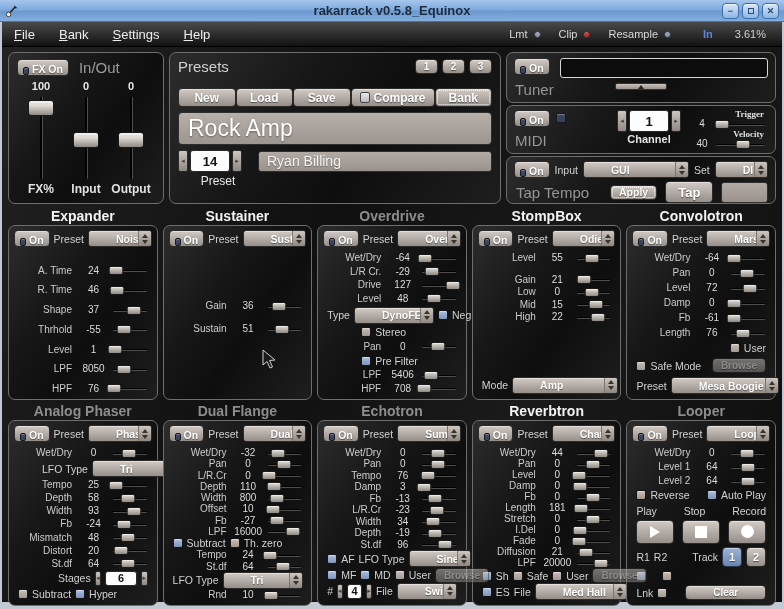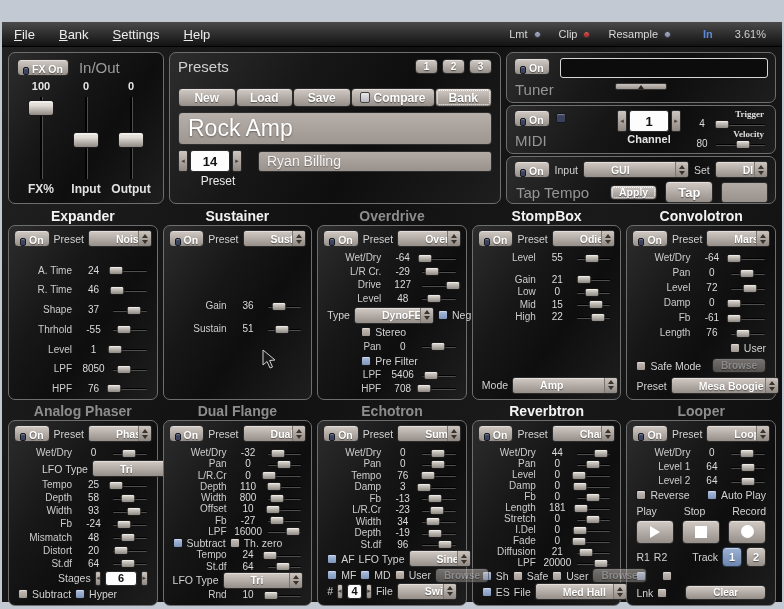--- a/index.html
+++ b/index.html
@@ -144,20 +144,35 @@
   .tapbtn{height:22px;font-size:13px;padding:0 12px;}
   .tap-display{flex:1;height:21px;border-radius:3px;background:linear-gradient(#b2aaa4,#99918b);border:1px solid #2e2e2e;}
   
   .cursor{position:absolute;left:262px;top:349px;z-index:5;pointer-events:none;}
 </style>
 </head>
 <body>
 
 <div class="win">
 
+  <div class="titlebar">
+    <svg class="appicon" viewBox="0 0 14 14">
+      <path d="M3.5 10.5 L10 3" stroke="#222" stroke-width="1.4" fill="none"></path>
+      <circle cx="3.6" cy="10.4" r="2.3" fill="#eee" stroke="#222" stroke-width="0.8"></circle>
+      <path d="M9.4 2.2 l2 2" stroke="#222" stroke-width="1.6"></path>
+    </svg>
+    <span class="title-text">rakarrack   v0.5.8_Equinox</span>
+    <span class="winbtns">
+      <button class="wbtn">−</button>
+      <button class="wbtn">
+          <span class="sq"></span>
+        </button>
+      <button class="wbtn">✕</button>
+    </span>
+  </div>
 
   <div class="menubar">
     <span class="menu-item"><u>F</u>ile</span>
     <span class="menu-item"><u>B</u>ank</span>
     <span class="menu-item"><u>S</u>ettings</span>
     <span class="menu-item"><u>H</u>elp</span>
     <span class="status">
       <span>Lmt</span>
       <span class="sled" style="background:#8f97b3"></span>
       <span>Clip</span>
@@ -279,21 +294,21 @@
                 <span class="pv">4</span>
                 <div class="mini-sld">
                     <div class="sld-track"></div>
                     <div class="sld-knob mini-knob" style="left: 14%;"></div>
                   </div>
               </div>
             </div>
             <div class="mgrp">
               <span class="mgrp-label">Velocity</span>
               <div class="mgrp-row">
-                <span class="pv">80</span>
+                <span class="pv">40</span>
                 <div class="mini-sld">
                     <div class="sld-track"></div>
                     <div class="sld-knob mini-knob" style="left: 55%;"></div>
                   </div>
               </div>
             </div>
           </div>
         </div>
 
         <div class="panel tap-panel">

